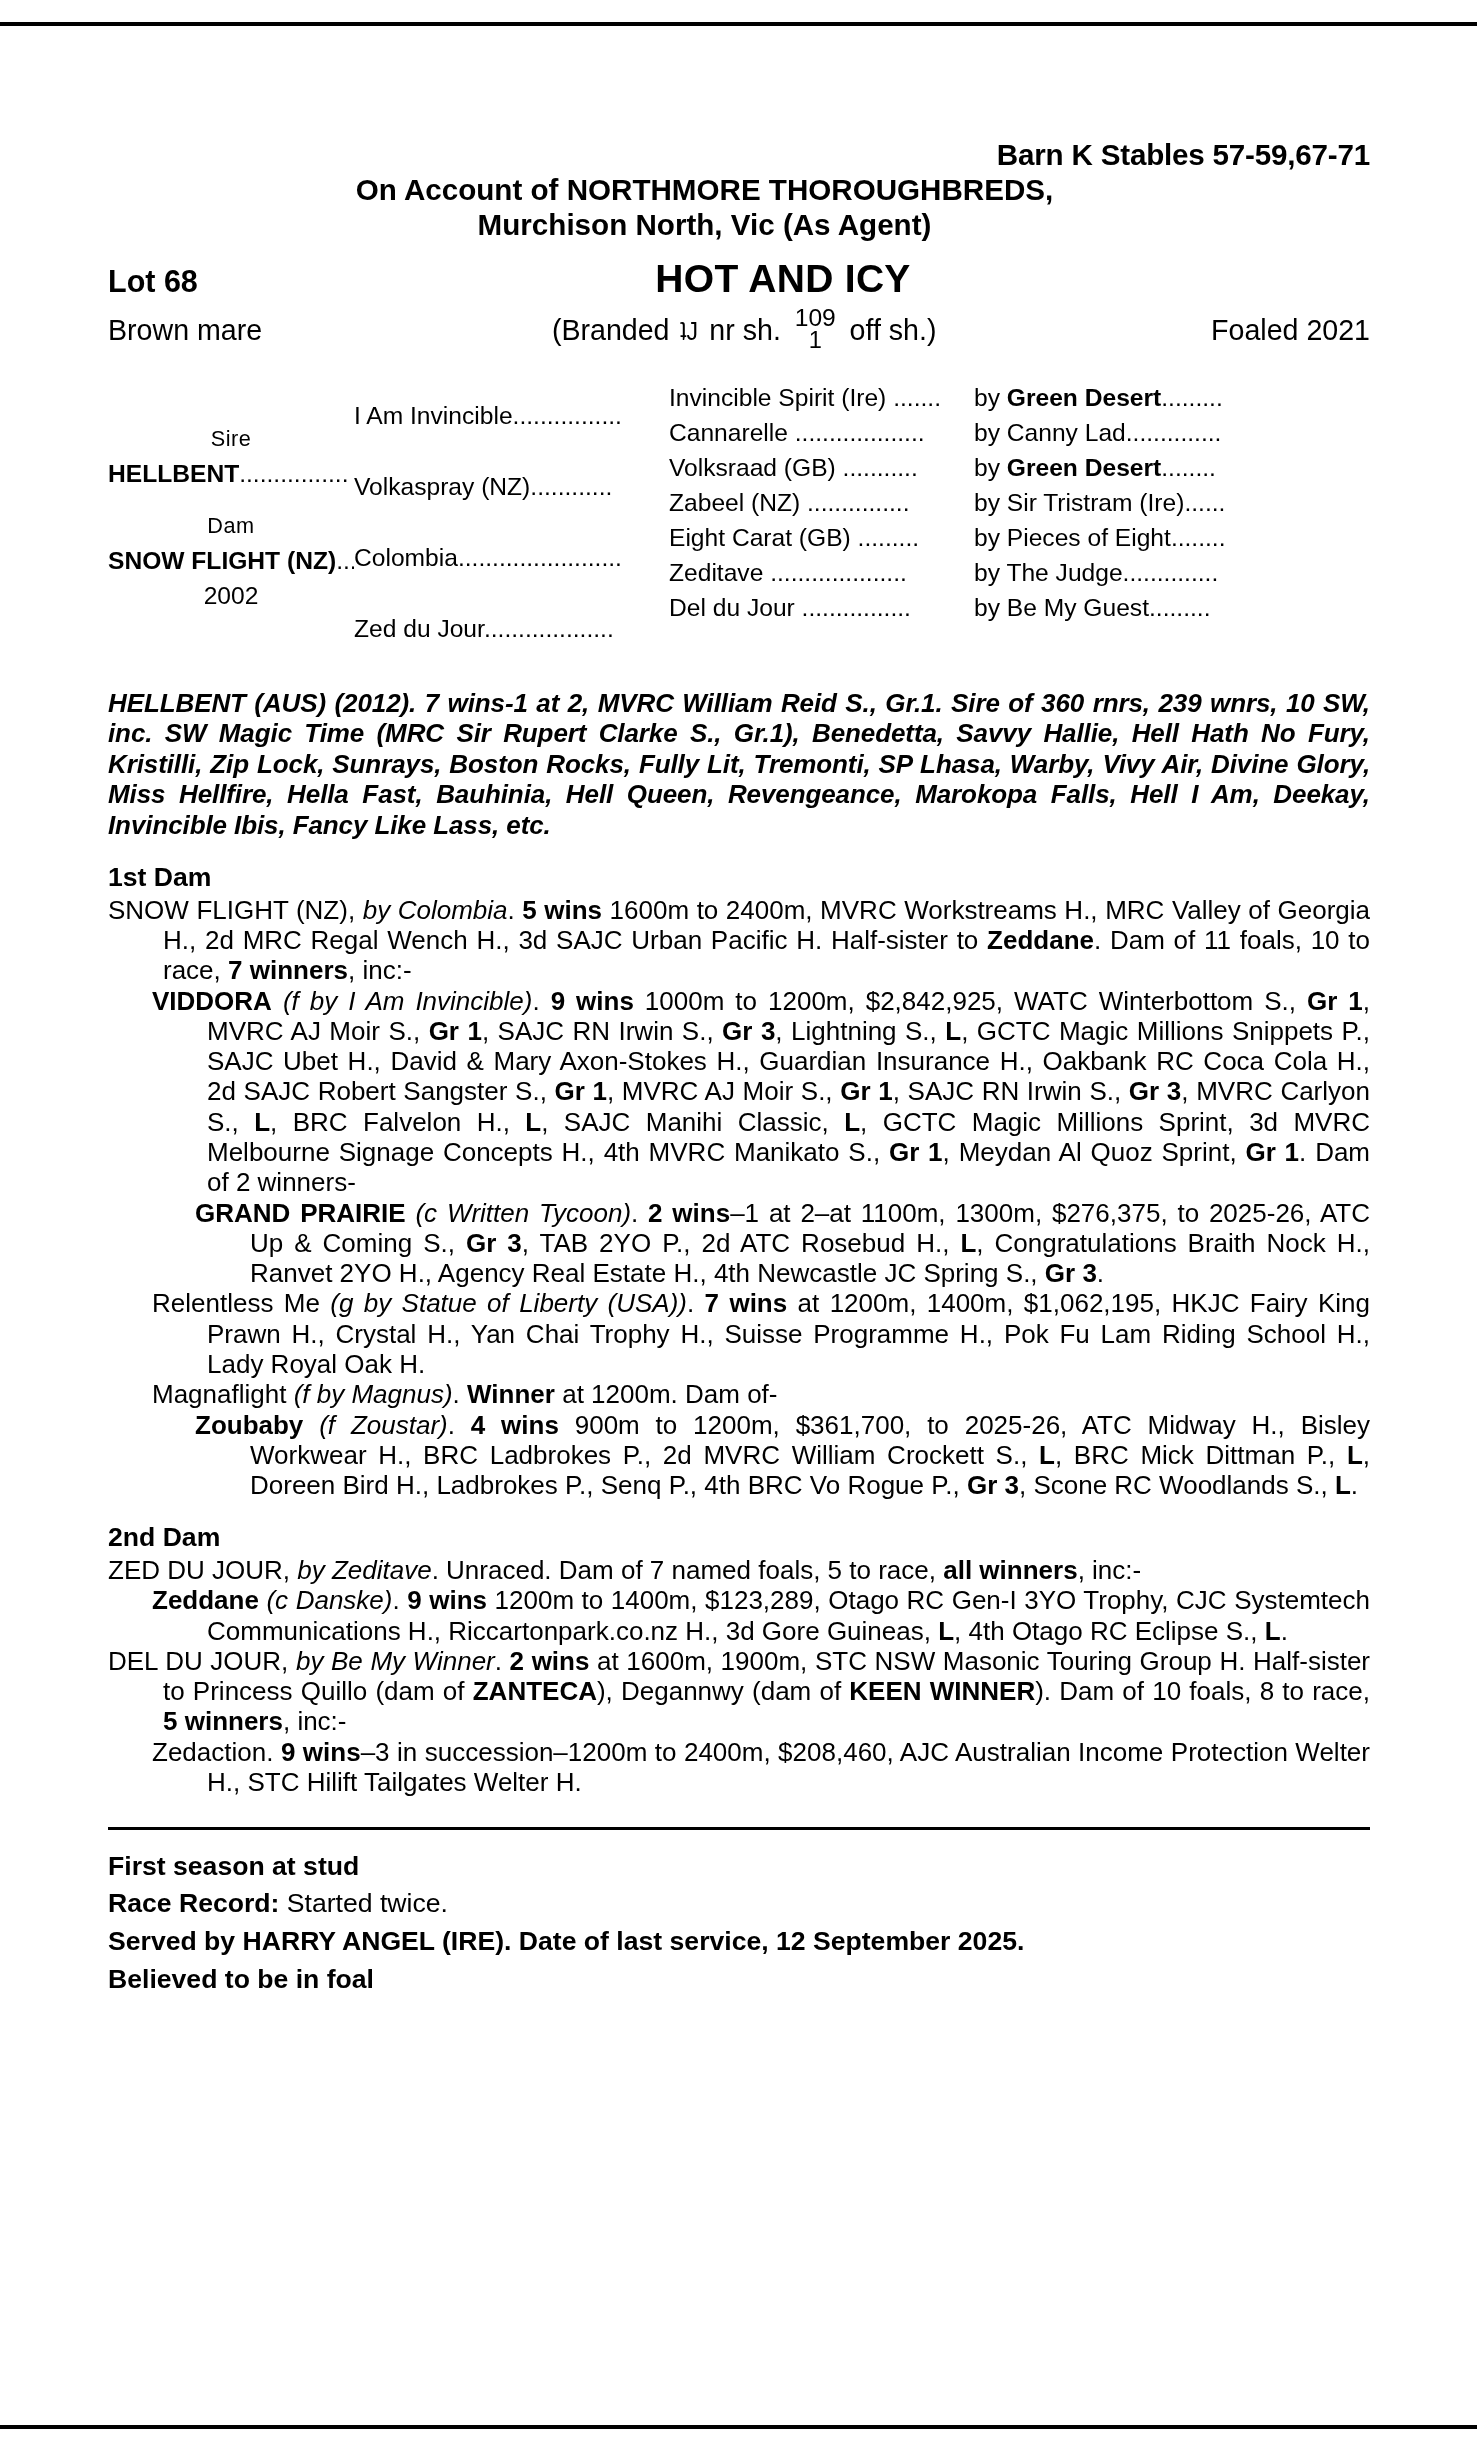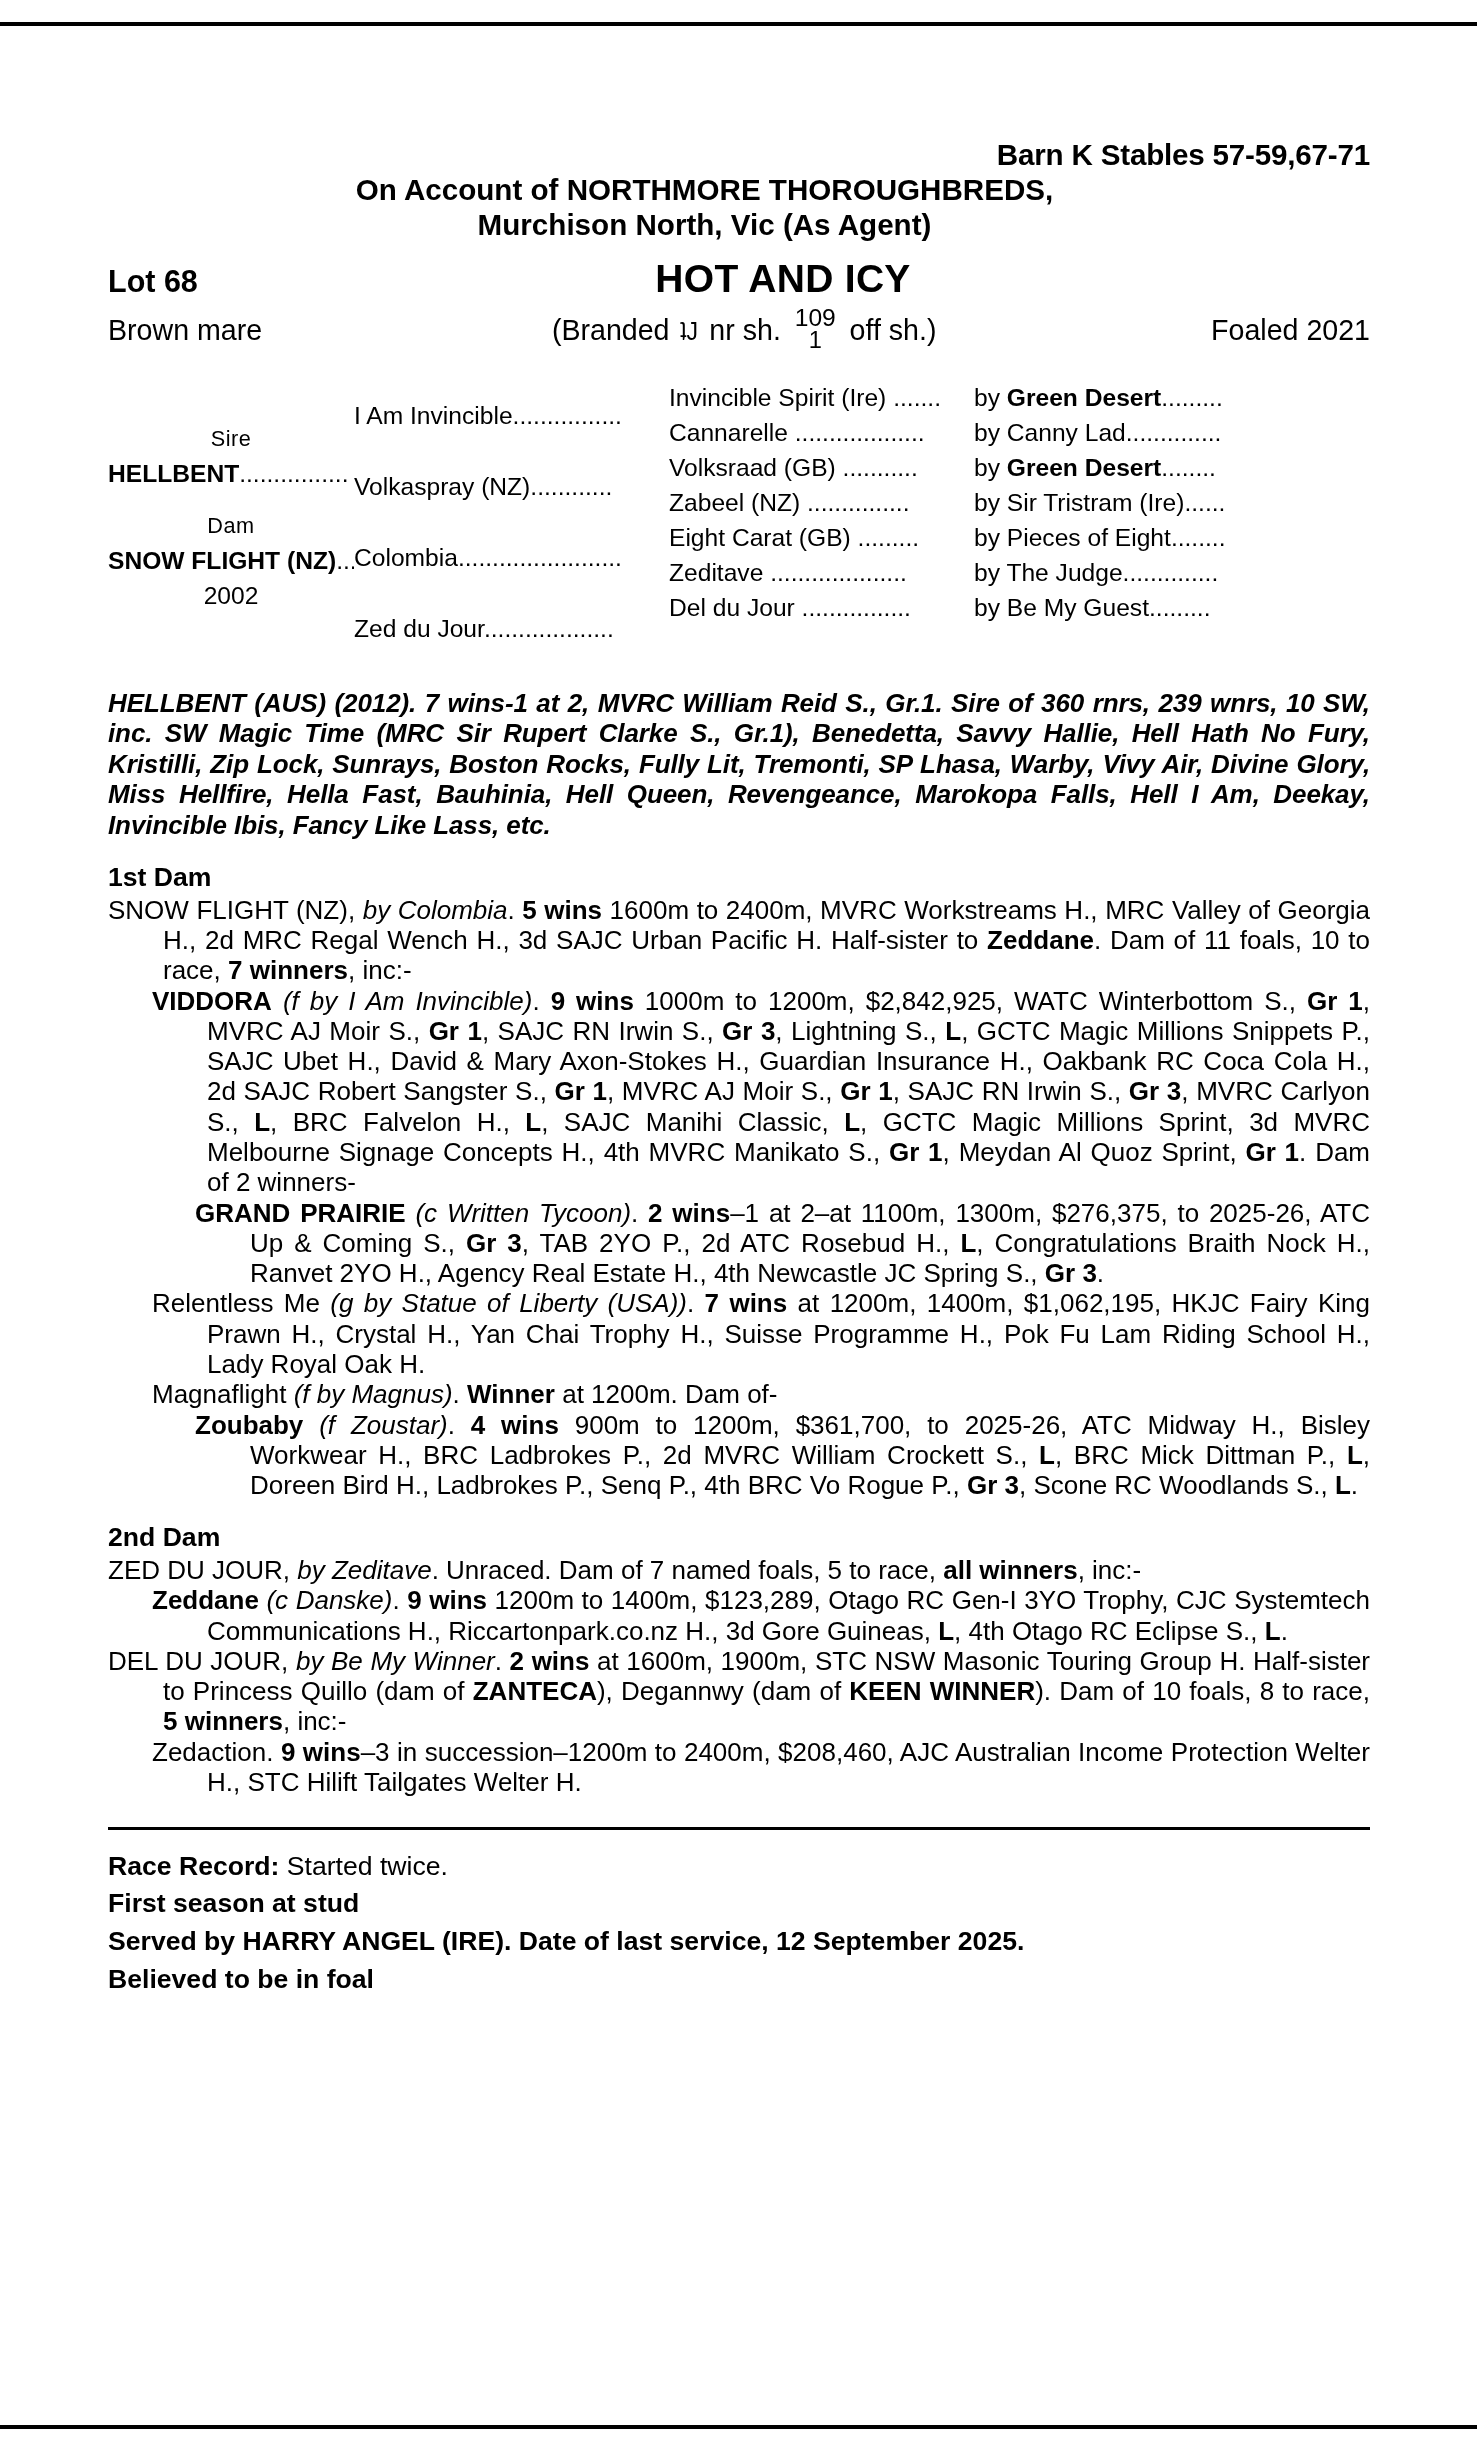--- a/index.html
+++ b/index.html
@@ -323,22 +323,22 @@
         <div class="para lvl1-hang">Magnaflight <i>(f by Magnus)</i>. <b>Winner</b> at 1200m. Dam of-</div>
         <div class="para lvl2-hang"><b>Zoubaby</b> <i>(f Zoustar)</i>. <b>4 wins</b> 900m to 1200m, $361,700, to 2025-26, ATC Midway H., Bisley Workwear H., BRC Ladbrokes P., 2d MVRC William Crockett S., <b>L</b>, BRC Mick Dittman P., <b>L</b>, Doreen Bird H., Ladbrokes P., Senq P., 4th BRC Vo Rogue P., <b>Gr 3</b>, Scone RC Woodlands S., <b>L</b>.</div>
         <div class="dam-heading">2nd Dam</div>
         <div class="para lvl0-hang">ZED DU JOUR, <i>by Zeditave</i>. Unraced. Dam of 7 named foals, 5 to race, <b>all winners</b>, inc:-</div>
         <div class="para lvl1-hang"><b>Zeddane</b> <i>(c Danske)</i>. <b>9 wins</b> 1200m to 1400m, $123,289, Otago RC Gen-I 3YO Trophy, CJC Systemtech Communications H., Riccartonpark.co.nz H., 3d Gore Guineas, <b>L</b>, 4th Otago RC Eclipse S., <b>L</b>.</div>
         <div class="para lvl0-hang">DEL DU JOUR, <i>by Be My Winner</i>. <b>2 wins</b> at 1600m, 1900m, STC NSW Masonic Touring Group H. Half-sister to Princess Quillo (dam of <b>ZANTECA</b>), Degannwy (dam of <b>KEEN WINNER</b>). Dam of 10 foals, 8 to race, <b>5 winners</b>, inc:-</div>
         <div class="para lvl1-hang">Zedaction. <b>9 wins</b>–3 in succession–1200m to 2400m, $208,460, AJC Australian Income Protection Welter H., STC Hilift Tailgates Welter H.</div>
       </div>
 
     <div class="footer-rule"></div>
+    <div class="footer-line">First season at stud</div>
     <div class="footer-line">
       <span>Race Record:</span><span class="normal"> Started twice.</span>
     </div>
-    <div class="footer-line">First season at stud</div>
     <div class="footer-line">Served by HARRY ANGEL (IRE). Date of last service, 12 September 2025.</div>
     <div class="footer-line">Believed to be in foal</div>
 
   </div>
 </div>
 
 
 </body></html>

